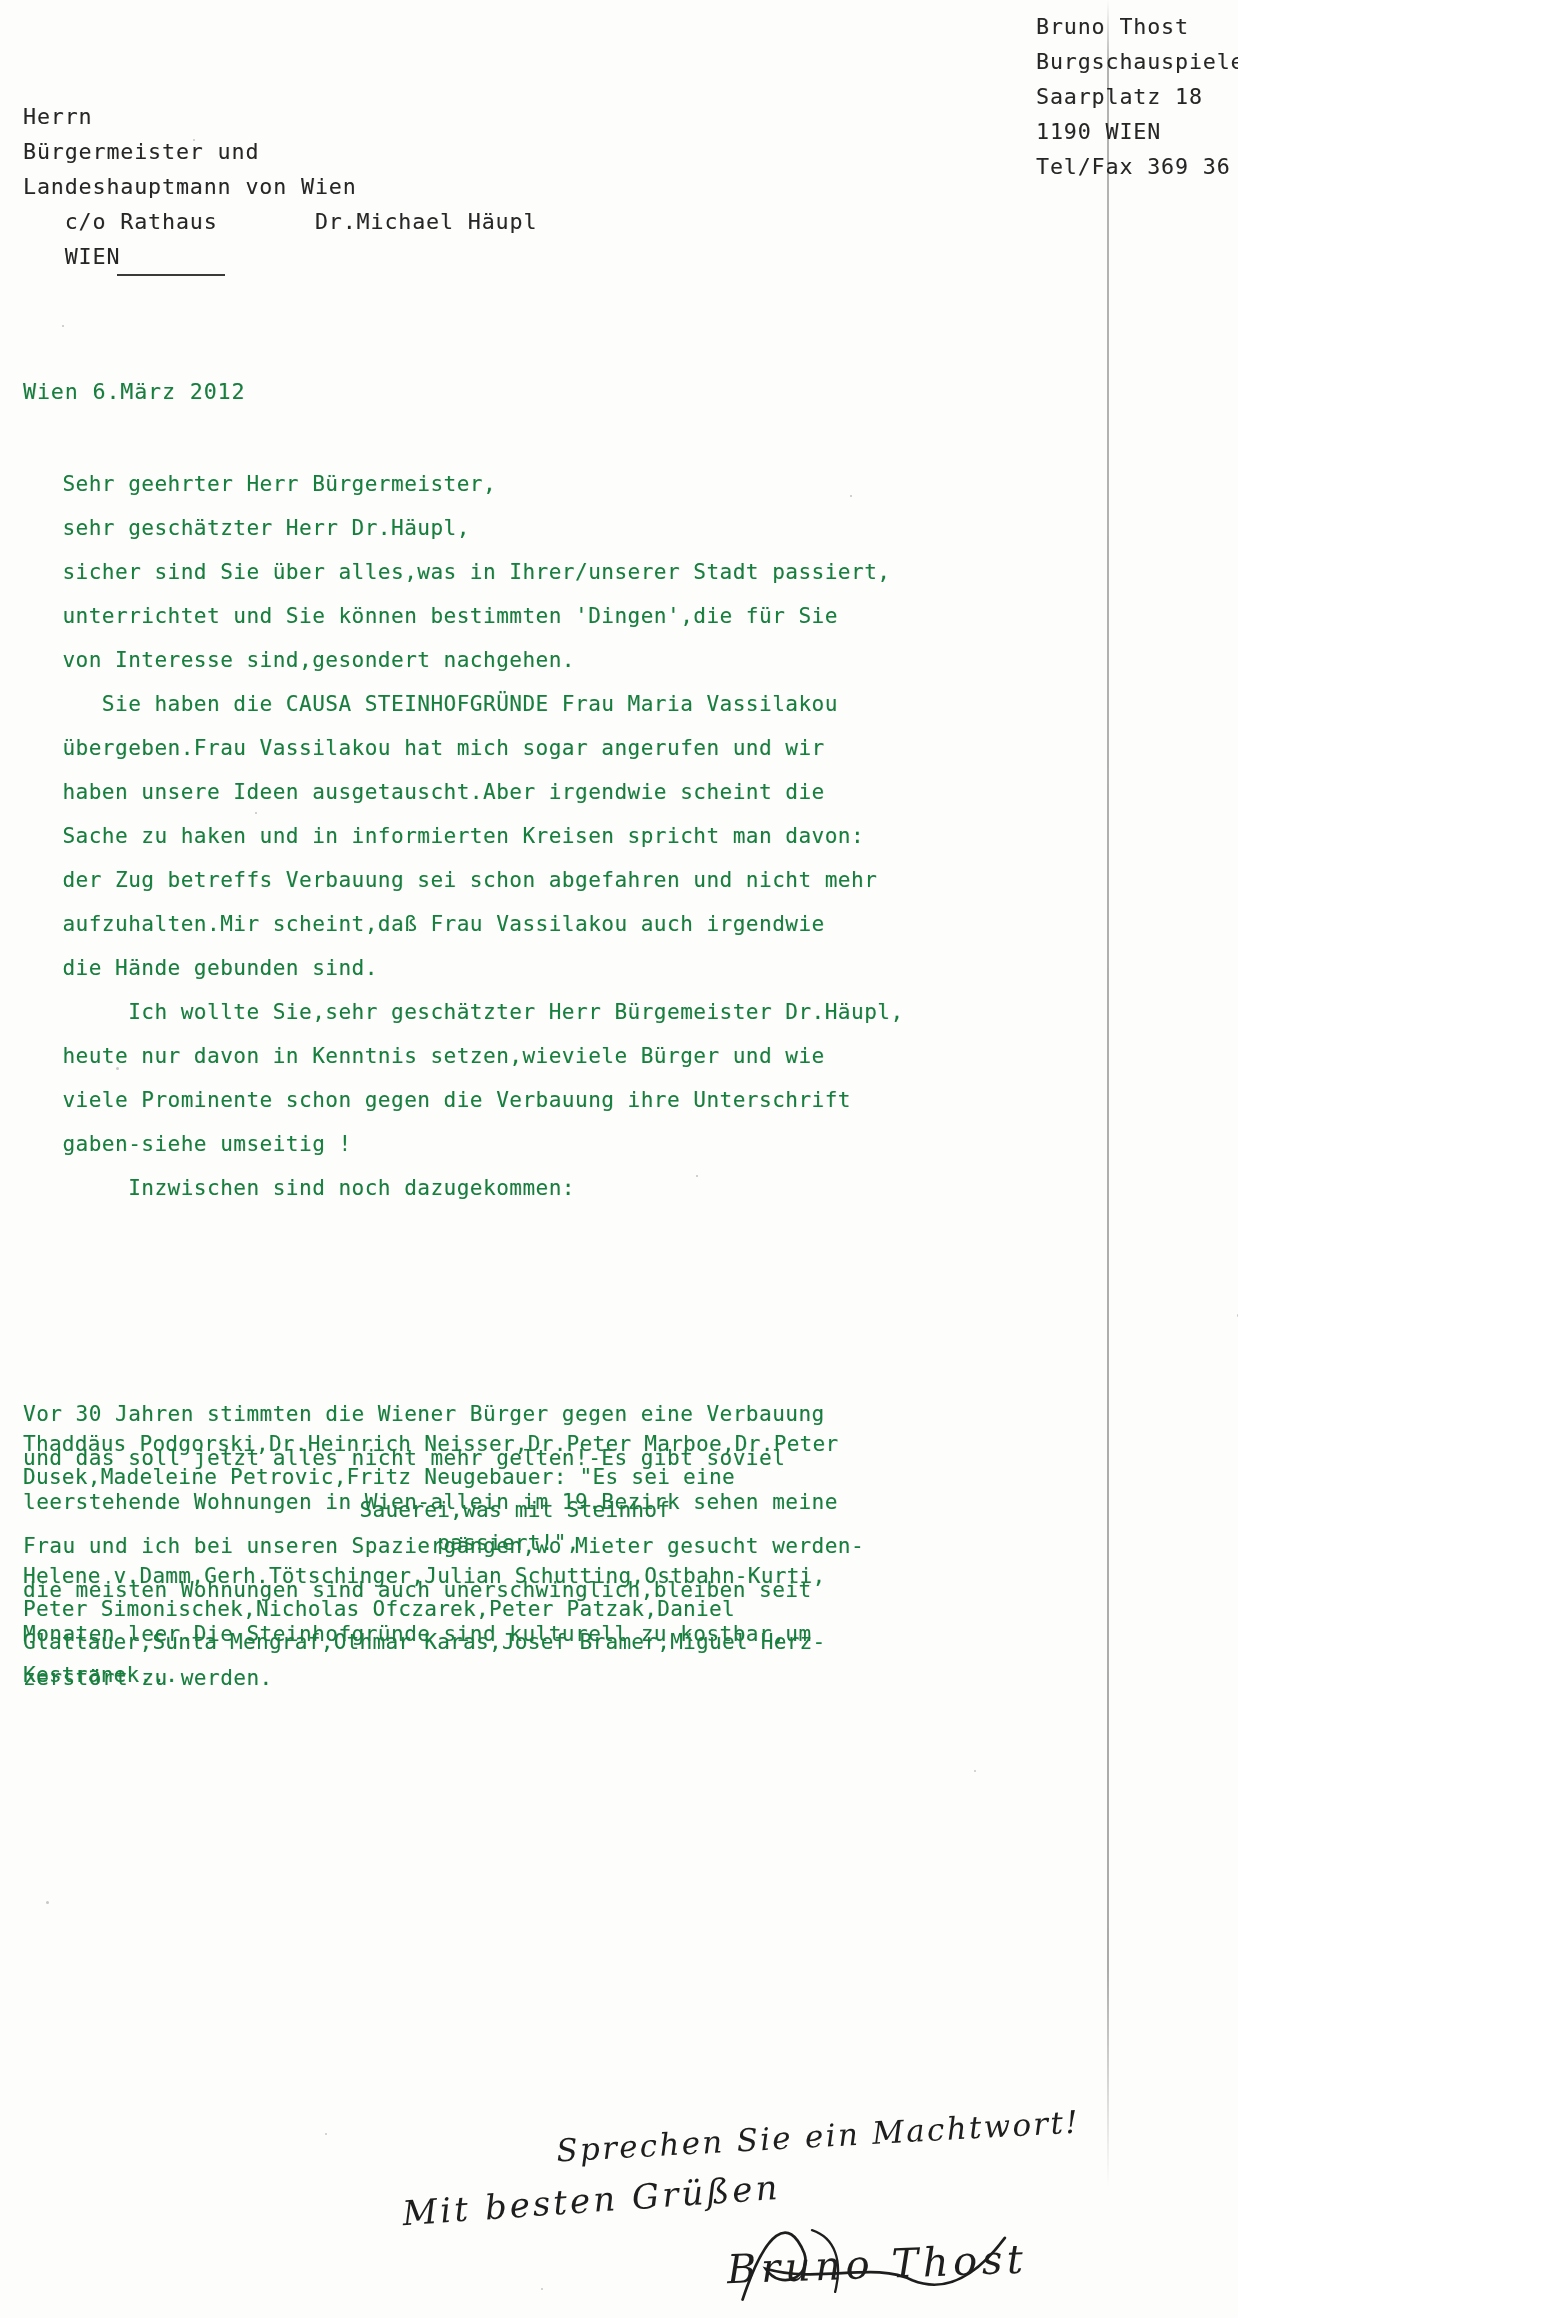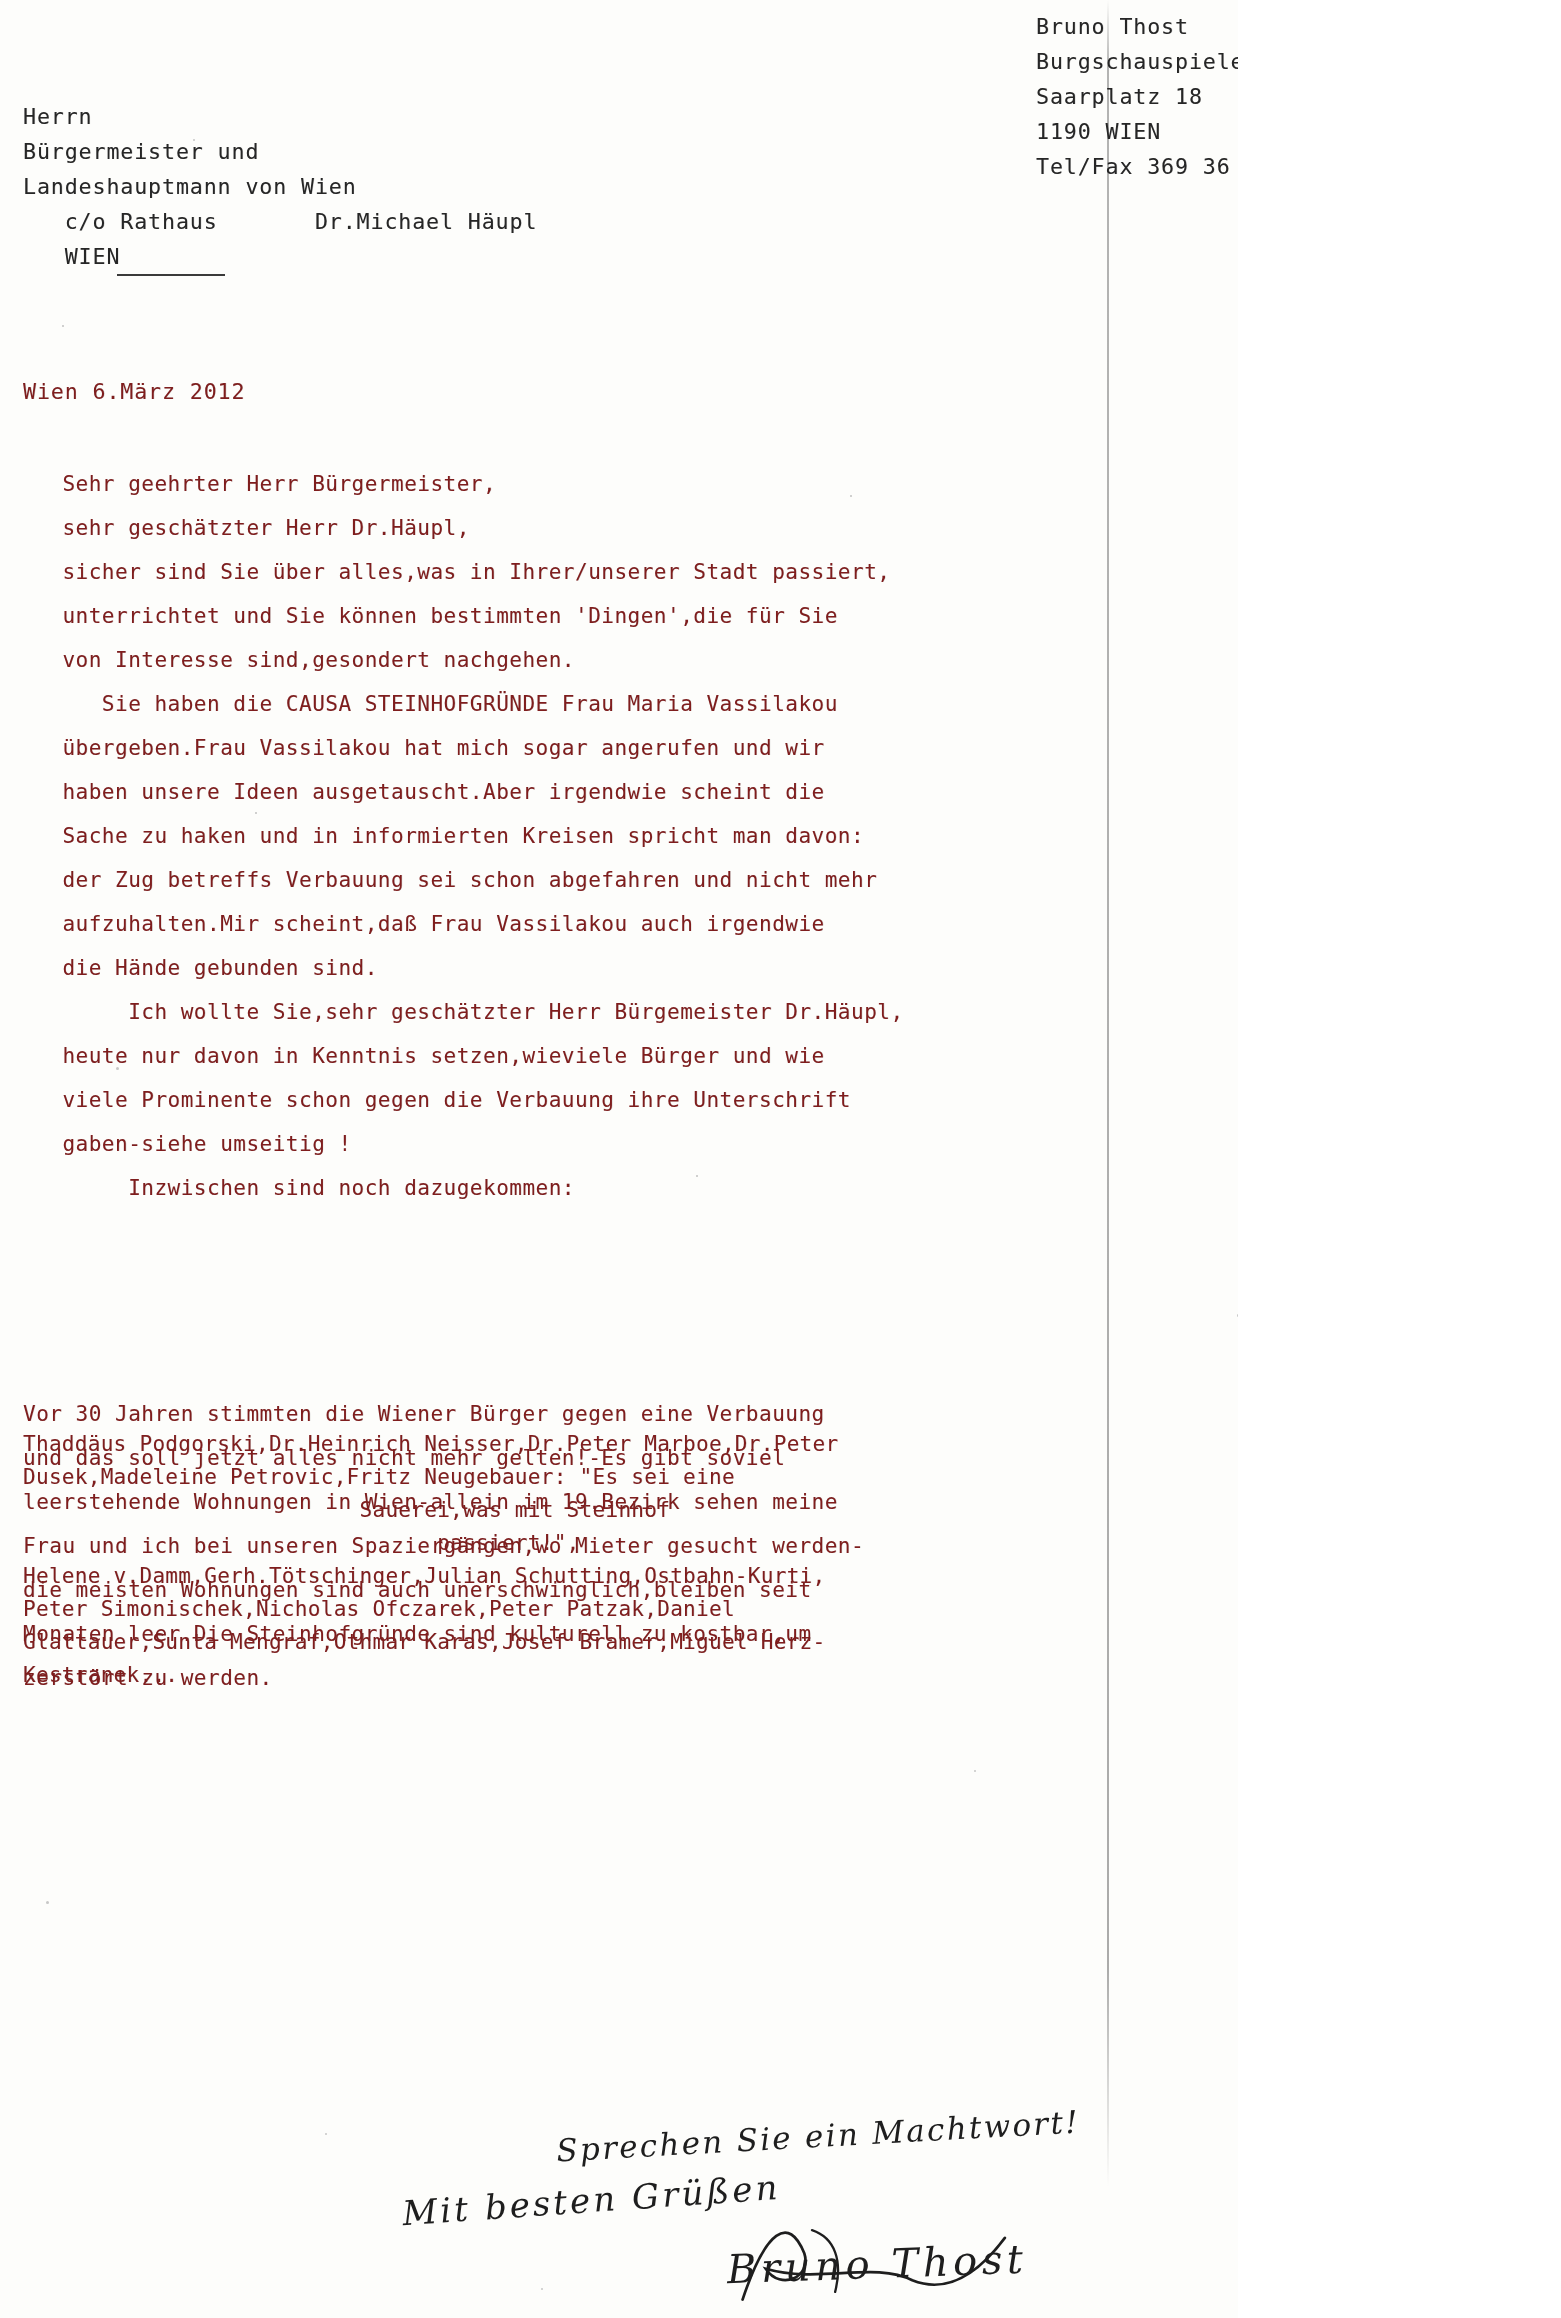--- a/index.html
+++ b/index.html
@@ -36,21 +36,21 @@
   }
 
   
   .tw {
     position: absolute;
     white-space: pre;
     font-family: "DejaVu Sans Mono", monospace;
     font-size: 21px;
     line-height: 35px;
     letter-spacing: 0.9px;
-    color: #7f1d1d;
+    color: #15803d;
     text-shadow: 0.4px 0.3px 0 rgba(120,120,120,0.35);
   }
   .tw.dark { color: #262626; }
 
   .sender {
     left: 1036px;
     top: 9.3px;
     font-size: 21.6px;
     line-height: 35px;
   }

